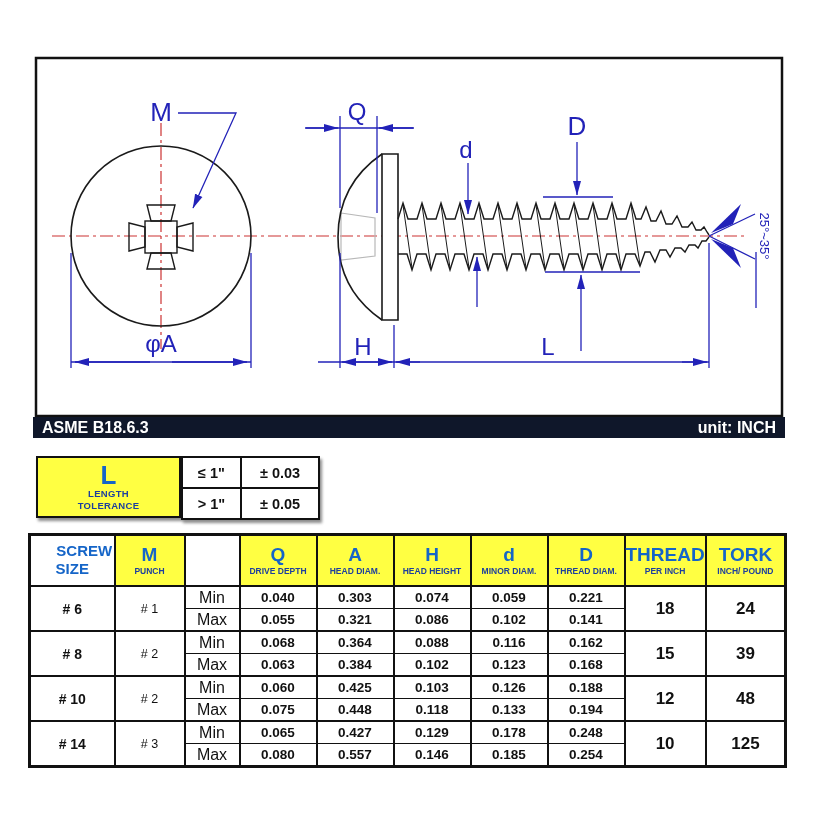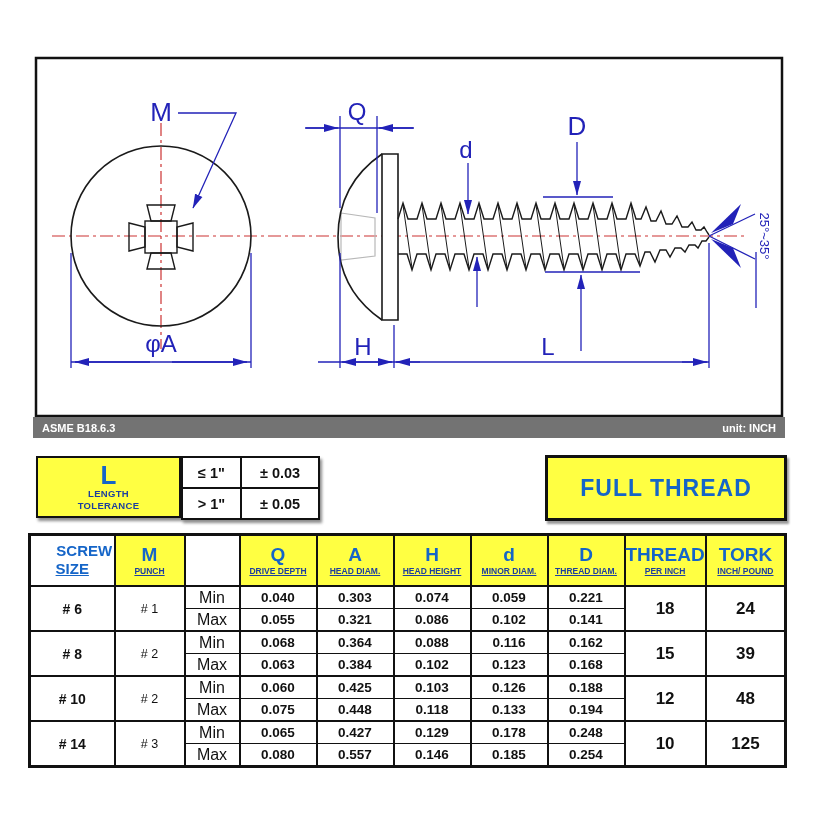--- a/index.html
+++ b/index.html
@@ -1,22 +1,22 @@
 <!DOCTYPE html>
 <html><head>
 <meta charset="utf-8">
 <style>
   html,body{margin:0;padding:0;background:#fff;}
   body{width:815px;height:815px;position:relative;font-family:"Liberation Sans",sans-serif;color:#111;}
   .stage{position:absolute;inset:0;}
 
   
-  .asme-bar{position:absolute;left:33px;top:417px;width:752px;height:21px;background:#737373;
+  .asme-bar{position:absolute;left:33px;top:417px;width:752px;height:21px;background:#0f172a;
     color:#fff;display:flex;justify-content:space-between;align-items:center;
-    padding:0 9px;box-sizing:border-box;font-size:11px;font-weight:bold;}
+    padding:0 9px;box-sizing:border-box;font-size:16px;font-weight:bold;}
 
   
   .tol-wrap{position:absolute;left:36px;top:456px;display:flex;filter:drop-shadow(2px 3px 1.5px rgba(0,0,0,.45));}
   .tol-yellow{width:145px;height:62px;background:#ffff42;border:2.5px solid #111;box-sizing:border-box;
     display:flex;flex-direction:column;align-items:center;justify-content:center;}
   .tol-yellow .sym{font-size:26px;font-weight:bold;color:#1565c8;line-height:1;}
   .tol-yellow .cap{font-size:9.5px;font-weight:bold;color:#1d3f9e;line-height:1.25;letter-spacing:.3px;}
   table.tol{border-collapse:collapse;background:#fff;}
   table.tol td{border:2px solid #111;text-align:center;vertical-align:middle;
     font-size:14.5px;font-weight:600;padding:0;}
@@ -28,21 +28,21 @@
     border:3px solid #111;box-sizing:border-box;display:flex;align-items:center;justify-content:center;
     font-size:23px;font-weight:bold;color:#1565c8;letter-spacing:1px;
     box-shadow:2px 3px 2px rgba(0,0,0,.4);}
 
   
   table.spec{border-collapse:collapse;position:absolute;left:28px;top:533px;border:3px solid #111;table-layout:fixed;}
   table.spec th,table.spec td{border:2px solid #111;padding:0;text-align:center;vertical-align:middle;background:#fff;}
   table.spec th{height:49px;}
   table.spec th.yellow{background:#ffff42;}
   table.spec .h1{font-size:19px;font-weight:bold;color:#1565c8;line-height:1.1;}
-  table.spec .h2{font-size:8.5px;font-weight:bold;color:#1d3f9e;line-height:1.2;text-decoration:underline;}
+  table.spec .h2{font-size:8.5px;font-weight:bold;color:#1d3f9e;line-height:1.2;}
   table.spec th.screw .h1{font-size:15px;padding-left:24px;}
   table.spec th.screw .h2{font-size:15px;color:#1565c8;}
   table.spec td{height:21px;}
   td.size{font-size:14px;font-weight:bold;}
   td.punch{font-size:12.5px;font-weight:normal;}
   td.mm{font-size:16px;font-weight:normal;}
   td.val{font-size:13.5px;font-weight:600;}
   td.big{font-size:17px;font-weight:bold;}
   tr.min td.mm,tr.min td.val{border-bottom-width:1px;}
   tr.max td.mm,tr.max td.val{border-top-width:1px;}
@@ -161,21 +161,20 @@
         <td class="v">± 0.03</td>
       </tr>
       <tr>
         <td class="cond">&gt; 1"</td>
         <td class="v">± 0.05</td>
       </tr>
     </tbody>
       </table>
   </div>
 
-  <div class="full-thread">FULL THREAD</div>
 
   <table class="spec">
     <colgroup>
       <col style="width:85px">
         <col style="width:70px">
         <col style="width:55px">
       <col style="width:77px">
         <col style="width:77px">
         <col style="width:77px">
       <col style="width:77px">

